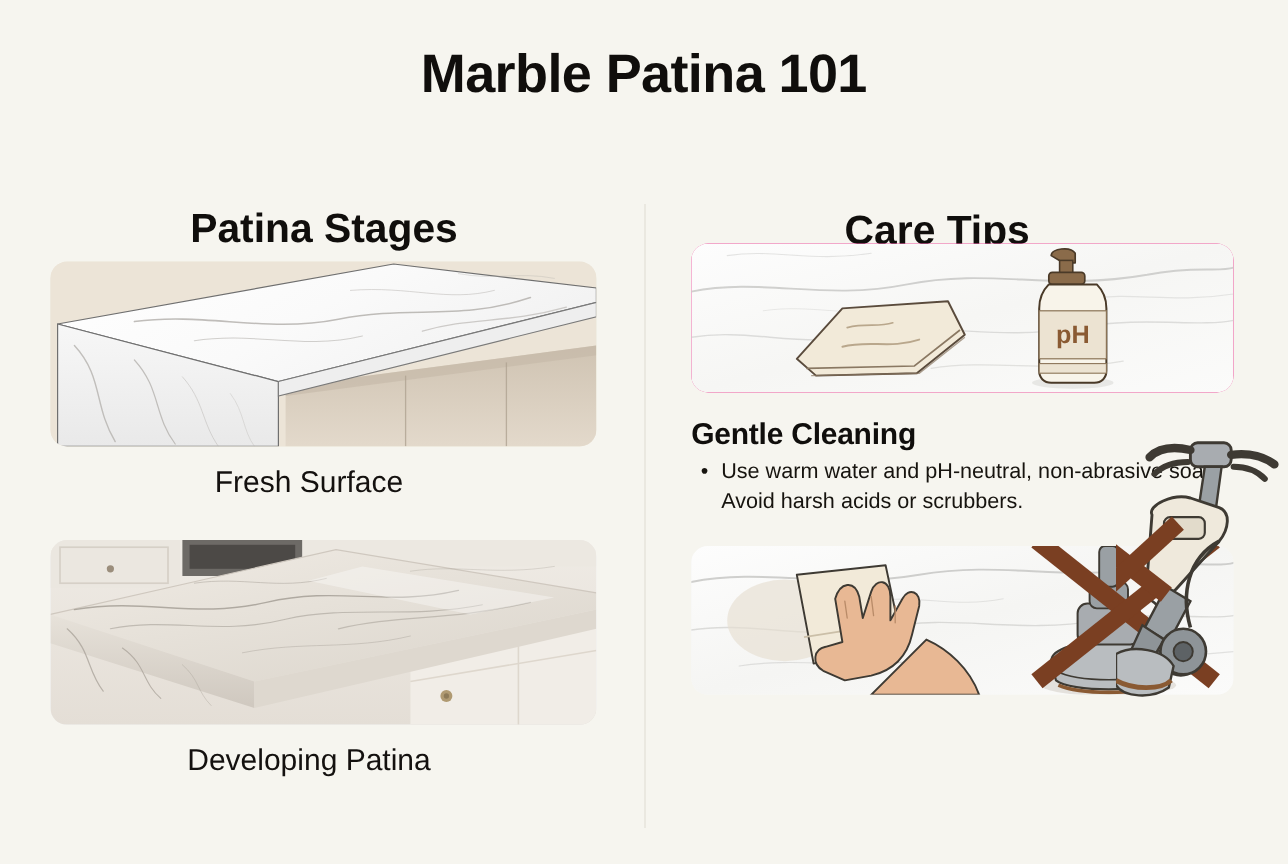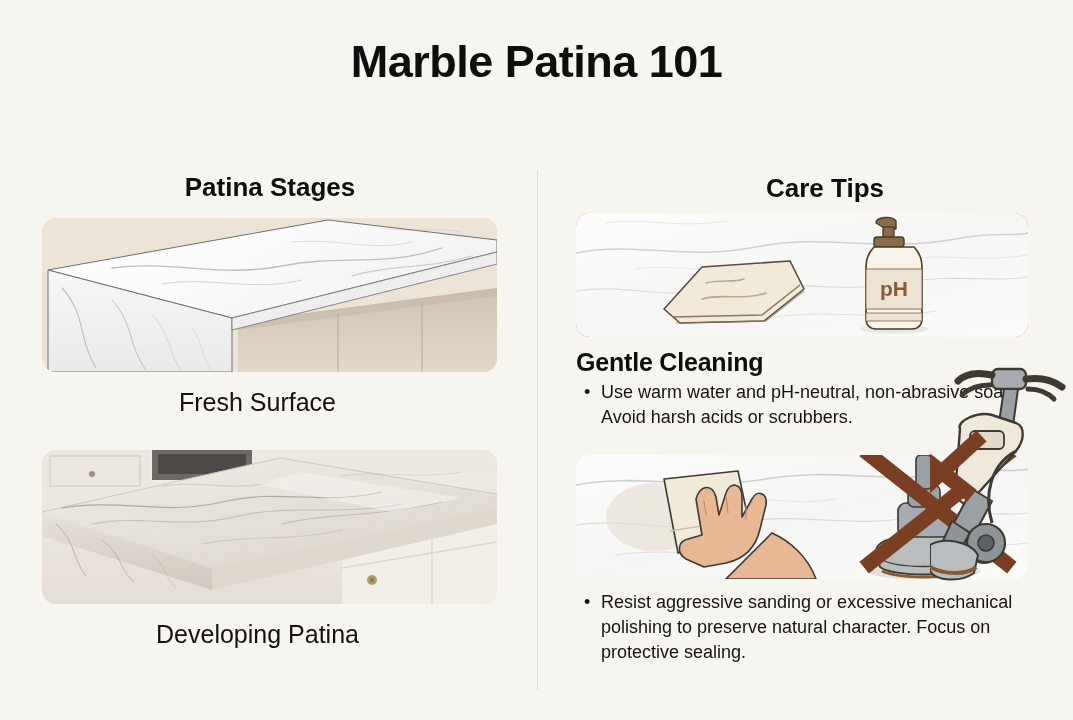--- a/index.html
+++ b/index.html
@@ -21,40 +21,40 @@
     color:#100e0c;
   }
   .subtitle {
     position:absolute; top:99px; left:0; width:1073px;
     text-align:center;
     font-size:25px; font-weight:400; color:#1d1a17;
   }
 
   
   .col-head {
-    position:absolute; font-size:26px; font-weight:700; color:#100e0c;
+    position:absolute; font-size:34px; font-weight:700; color:#100e0c;
     text-align:center;
   }
   .col-head.left  { top:172px; left:40px;  width:460px; }
-  .col-head.right { top:173px; left:600px; width:450px; }
+  .col-head.right { top:173px; left:556px; width:450px; }
 
   
   .divider {
     position:absolute; left:537px; top:170px;
     width:1px; height:520px;
     background:#e2e0d6;
   }
 
   
   .card {
     position:absolute; border-radius:14px; overflow:hidden;
   }
   .card-1 { left:42px;  top:218px; width:455px; height:154px; background:#ece4d7; }
   .card-2 { left:42px;  top:450px; width:455px; height:154px; background:#efefef; }
-  .card-3 { left:576px; top:213px; width:452px; height:124px; background:#ec4899; }
+  .card-3 { left:576px; top:203px; width:452px; height:124px; background:#ec4899; }
   .card-4 { left:576px; top:455px; width:452px; height:124px; background:#f7f7f5; }
 
   .fill { position:absolute; inset:0; width:100%; height:100%; display:block; }
 
   
   .caption {
     position:absolute; text-align:center; font-size:25px; font-weight:400;
     color:#14110f; width:455px; left:30px;
   }
   .caption.c1 { top:388px; }
@@ -334,18 +334,15 @@
     <g stroke="#7a3f22" stroke-width="15" stroke-linecap="square">
       <line x1="0" y1="108" x2="36" y2="136"></line>
       <line x1="46" y1="86" x2="0" y2="128"></line>
     </g>
 
     <path d="M0 190 C14 182 40 186 48 200 L44 218 C30 228 6 226 0 216 Z" fill="#b9bdc0" stroke="#3e3a33" stroke-width="2"></path>
     <path d="M0 212 C14 220 38 220 46 212" fill="none" stroke="#8a5a33" stroke-width="4"></path>
   </svg>
 
   <div class="tip tip-2">
-    <ul class="tip-list">
-      <li>Resist aggressive sanding or excessive mechanical polishing to preserve natural character. Focus on protective sealing.</li>
-    </ul>
   </div>
 
 </div>
 
 </body></html>

